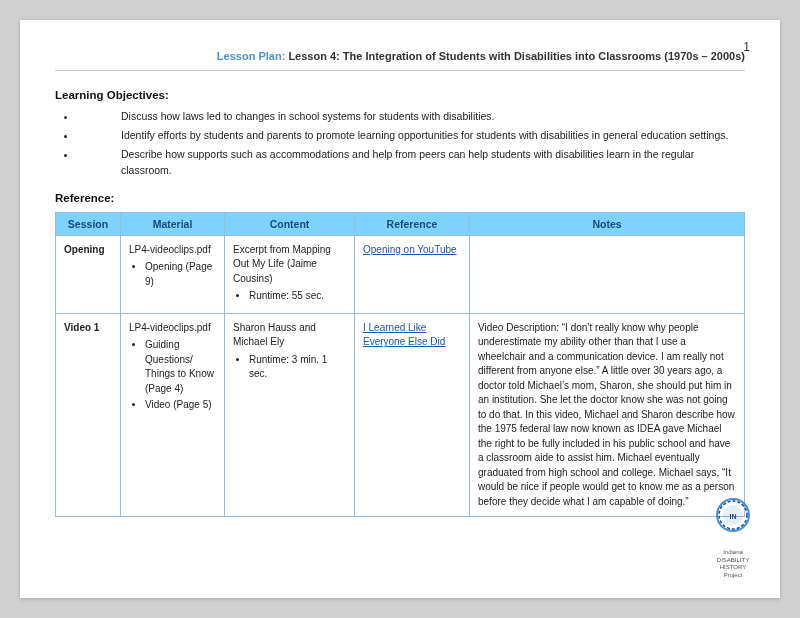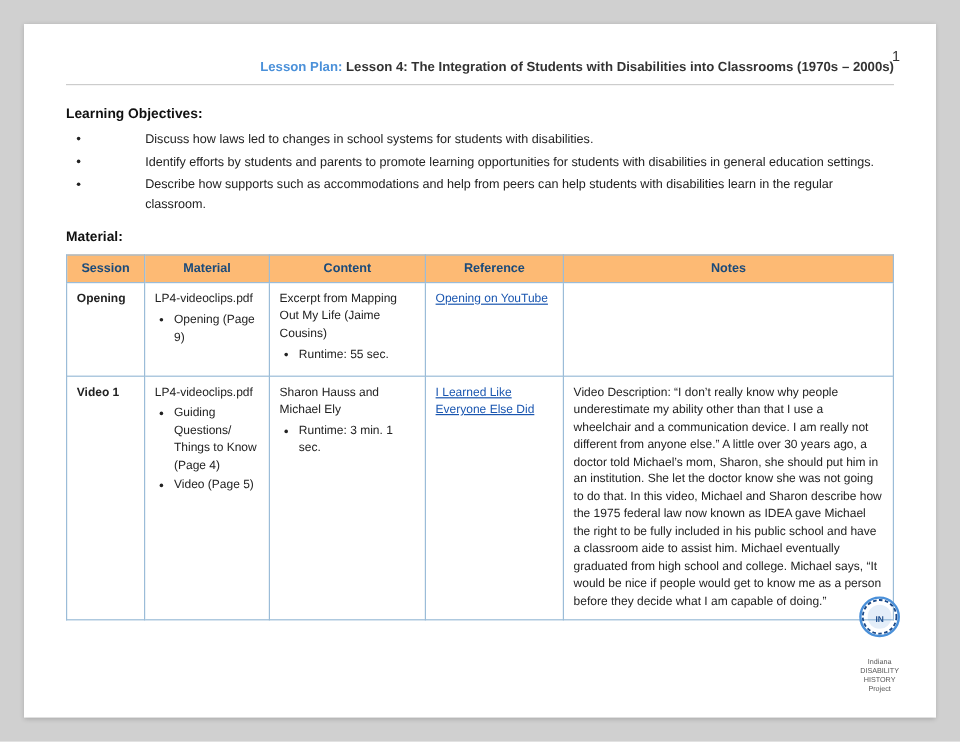--- a/index.html
+++ b/index.html
@@ -65,21 +65,21 @@
       font-weight: bold;
       margin-bottom: 8px;
       color: #111;
     }
     table {
       width: 100%;
       border-collapse: collapse;
       font-size: 10px;
     }
     thead tr {
-      background-color: #fdba74;
+      background-color: #7dd3fc;
     }
     thead th {
       border: 1px solid #9bbcd8;
       padding: 5px 8px;
       text-align: center;
       font-size: 10.5px;
       color: #1a4a7a;
       font-weight: bold;
     }
     tbody td {
@@ -146,21 +146,21 @@
     <span class="title">Lesson 4: The Integration of Students with Disabilities into Classrooms (1970s – 2000s)</span>
   </div>
 
   <div class="section-title">Learning Objectives:</div>
   <ul class="bullet-list">
     <li>Discuss how laws led to changes in school systems for students with disabilities.</li>
     <li>Identify efforts by students and parents to promote learning opportunities for students with disabilities in general education settings.</li>
     <li>Describe how supports such as accommodations and help from peers can help students with disabilities learn in the regular classroom.</li>
   </ul>
 
-  <div class="procedure-title">Material:</div>
+  <div class="procedure-title">Reference:</div>
 
   <table>
     <thead>
       <tr>
         <th>Session</th>
         <th>Material</th>
         <th>Content</th>
         <th>Reference</th>
         <th>Notes</th>
       </tr>

